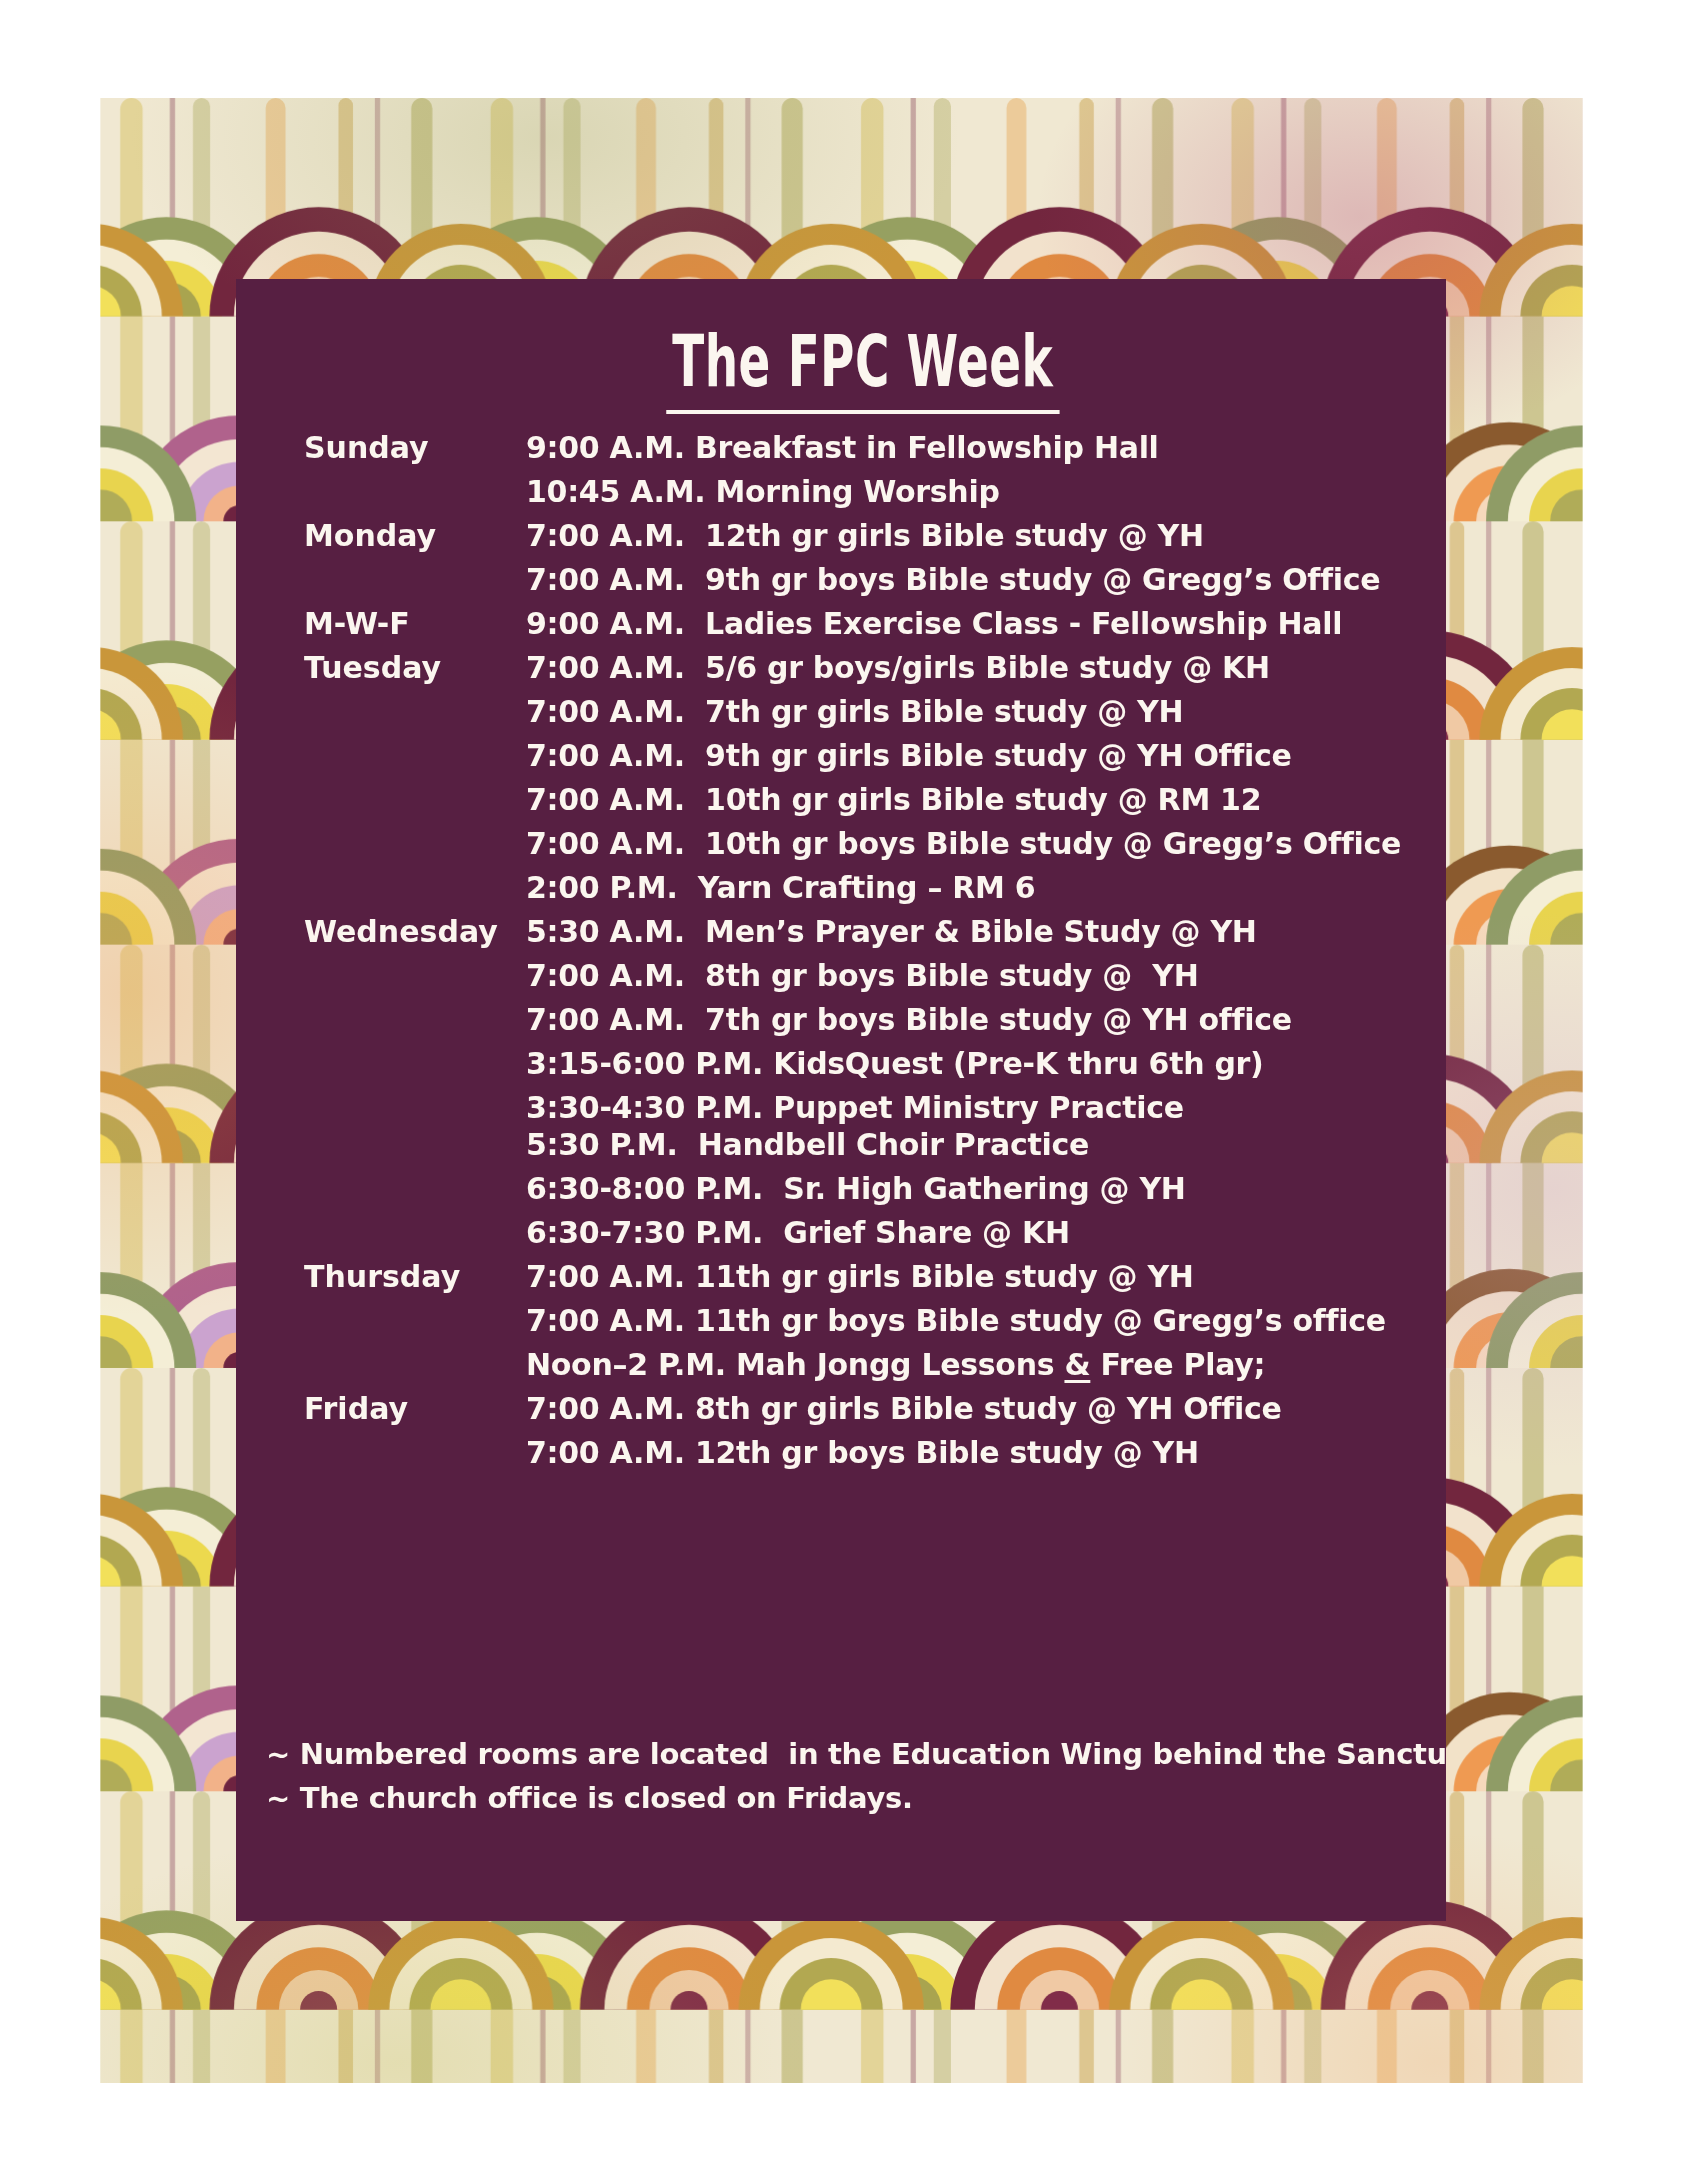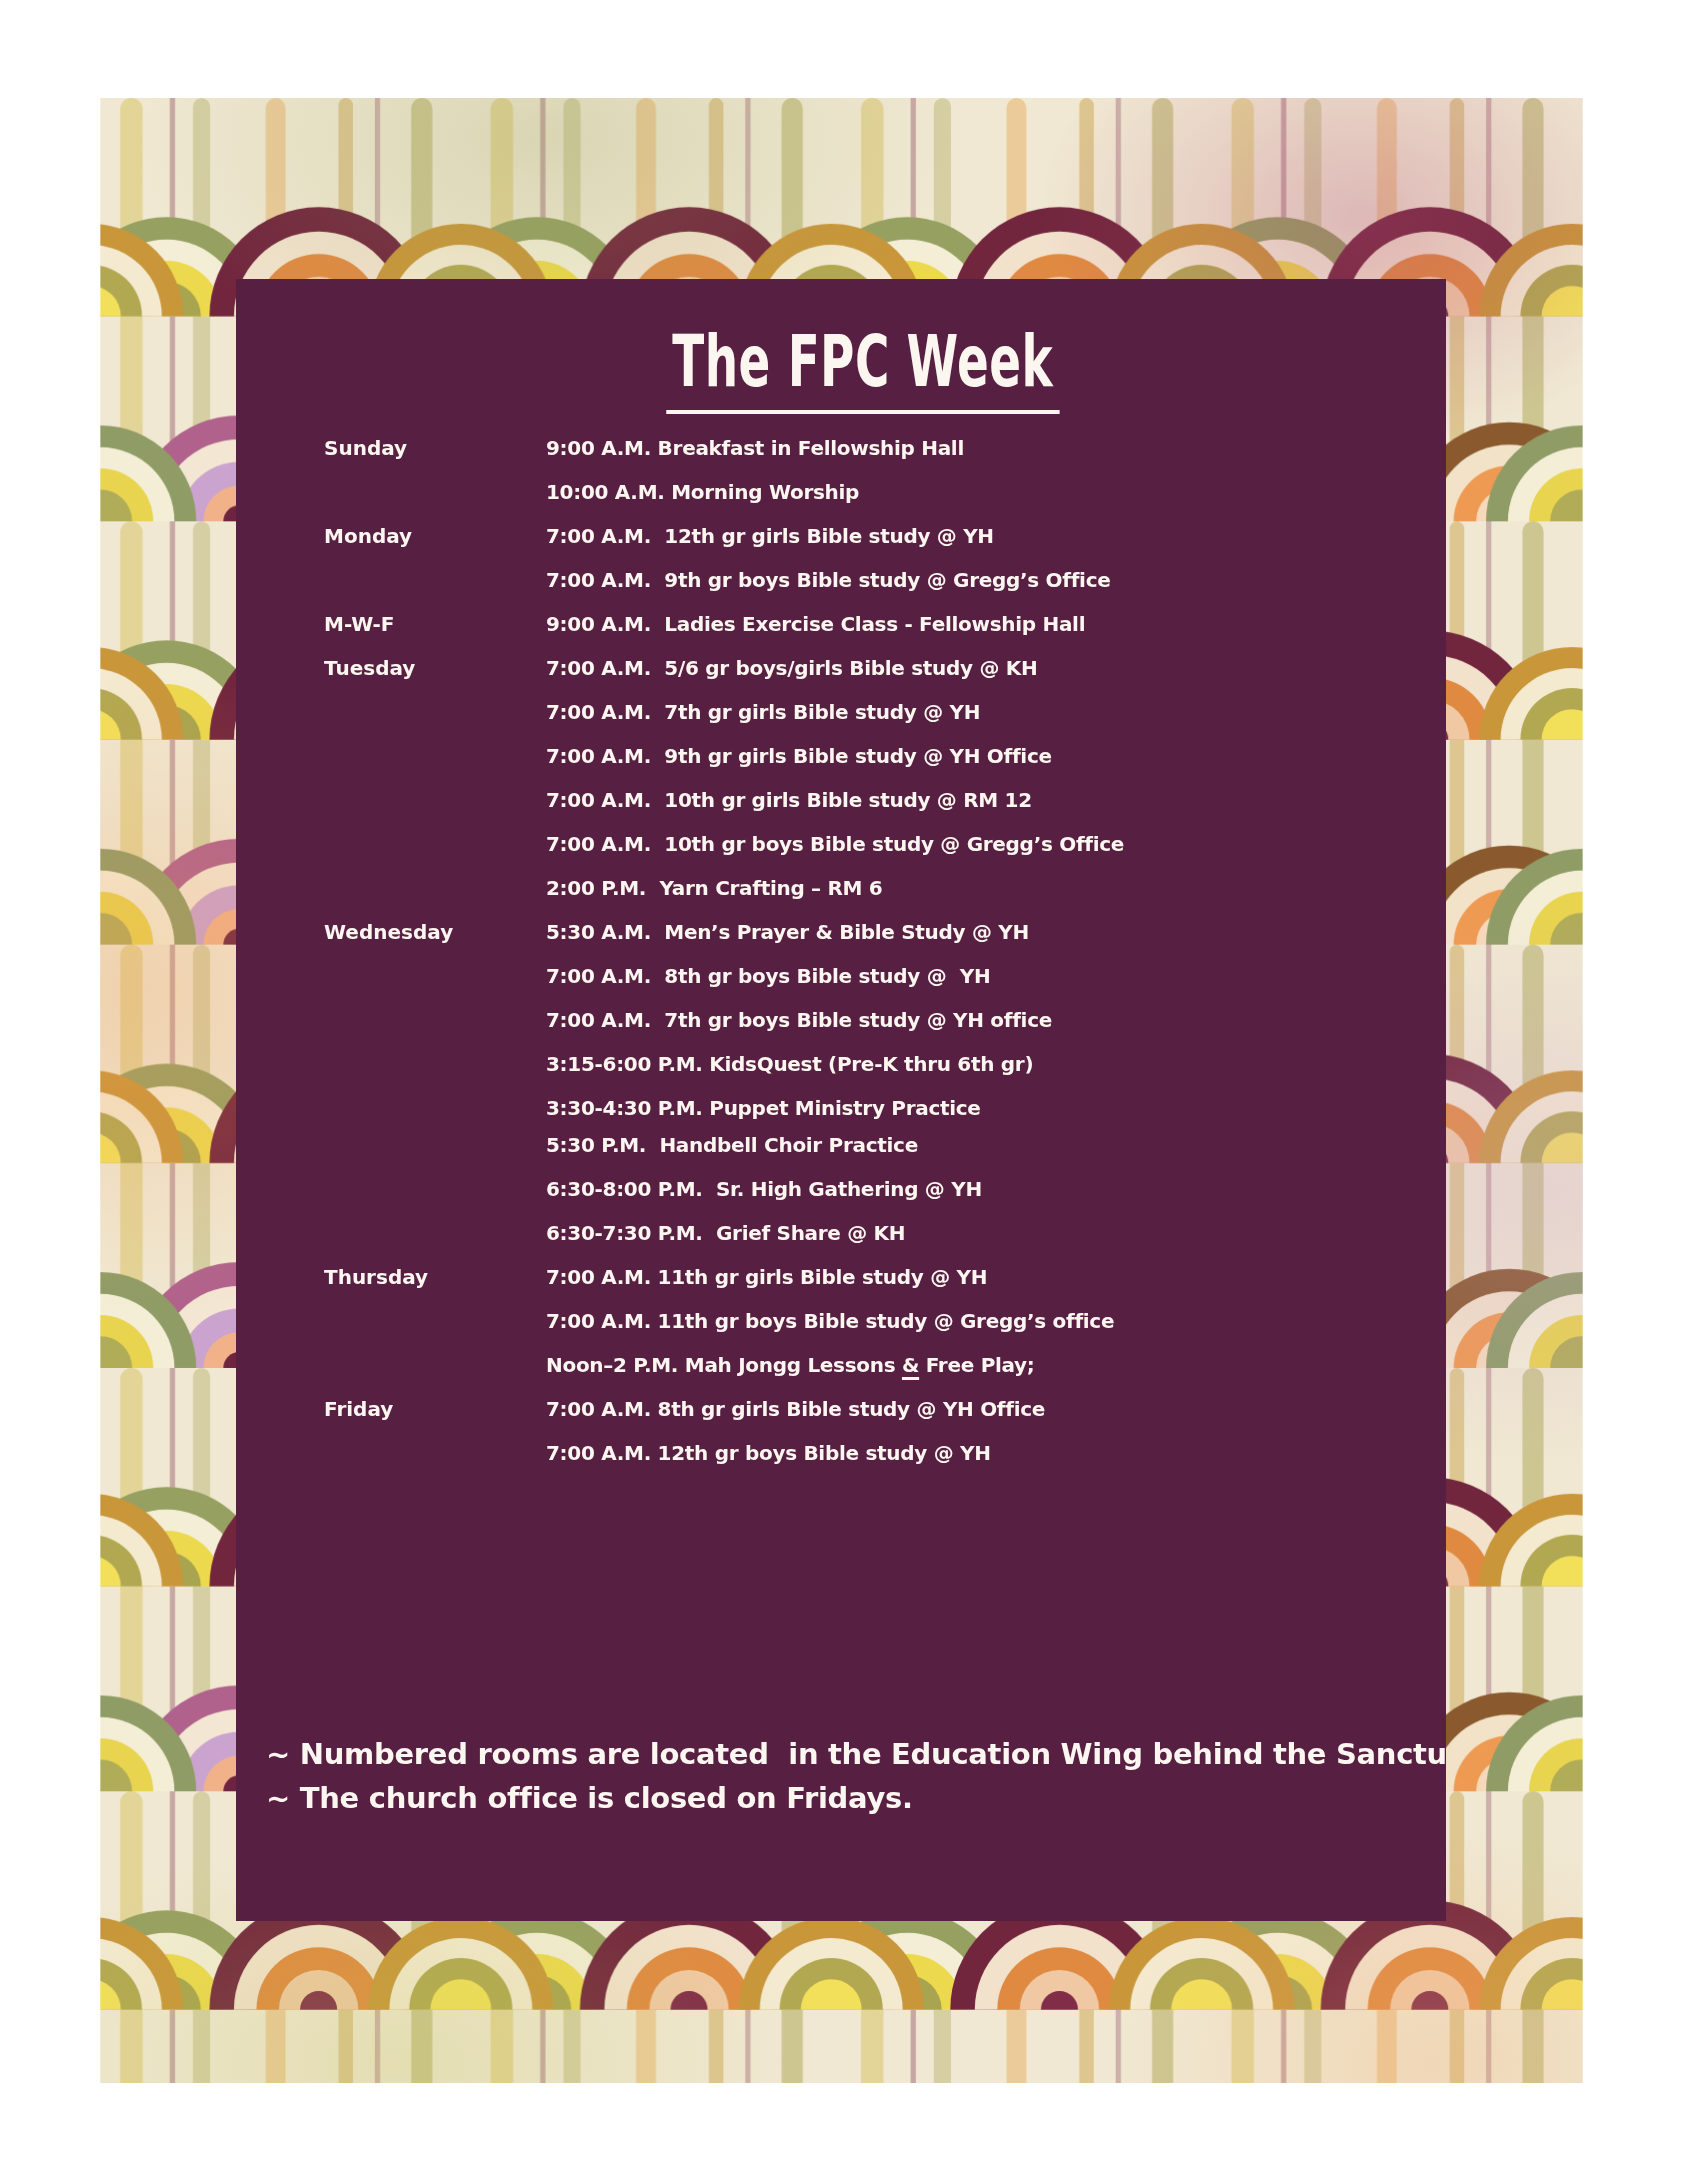--- a/index.html
+++ b/index.html
@@ -29,21 +29,21 @@
   .title-wrap{position:absolute; top:44px; left:0; right:16px; text-align:center;}
   .title-inner{
     position:relative; left:30px; display:inline-block;
     transform:scaleX(.66); transform-origin:center top;
     font-size:71px; font-weight:bold; line-height:1.1; letter-spacing:0.7px;
     border-bottom:4.6px solid #fbf6ef; padding:0 9.3px 9.3px 9.3px;
   }
   .rows{position:absolute; top:147px; left:0; right:0;}
   .row{
     display:flex; align-items:baseline; height:44px; line-height:44px;
-    padding-left:88px; font-size:20px; font-weight:bold;
+    padding-left:68px; font-size:30px; font-weight:bold;
   }
   .row.tight{margin-top:-7.3px;}
   .day{flex:0 0 222px; white-space:pre;}
   .event{white-space:pre; letter-spacing:-0.3px;}
   .event.indent{padding-left:119px;}
   .u{text-decoration:underline; text-underline-offset:4.6px; text-decoration-thickness:2.6px;}
   .notes{
     position:absolute; left:30px; top:1453px; right:13.2px;
     font-size:29px; font-weight:bold; line-height:44px; letter-spacing:-0.3px;
   }
@@ -129,21 +129,21 @@
     <div class="rows" id="rows">
 
         <div class="row">
           <span class="day">Sunday</span>
           <span class="event">9:00 A.M. Breakfast in Fellowship Hall</span>
         </div>
 
 
         <div class="row">
           <span class="day"></span>
-          <span class="event">10:00 A.M. Morning Worship</span>
+          <span class="event">10:45 A.M. Morning Worship</span>
         </div>
 
         <div class="row">
           <span class="day">Monday</span>
           <span class="event">7:00 A.M.  12th gr girls Bible study @ YH</span>
         </div>
 
         <div class="row">
           <span class="day"></span>
           <span class="event">7:00 A.M.  9th gr boys Bible study @ Gregg’s Office</span>

